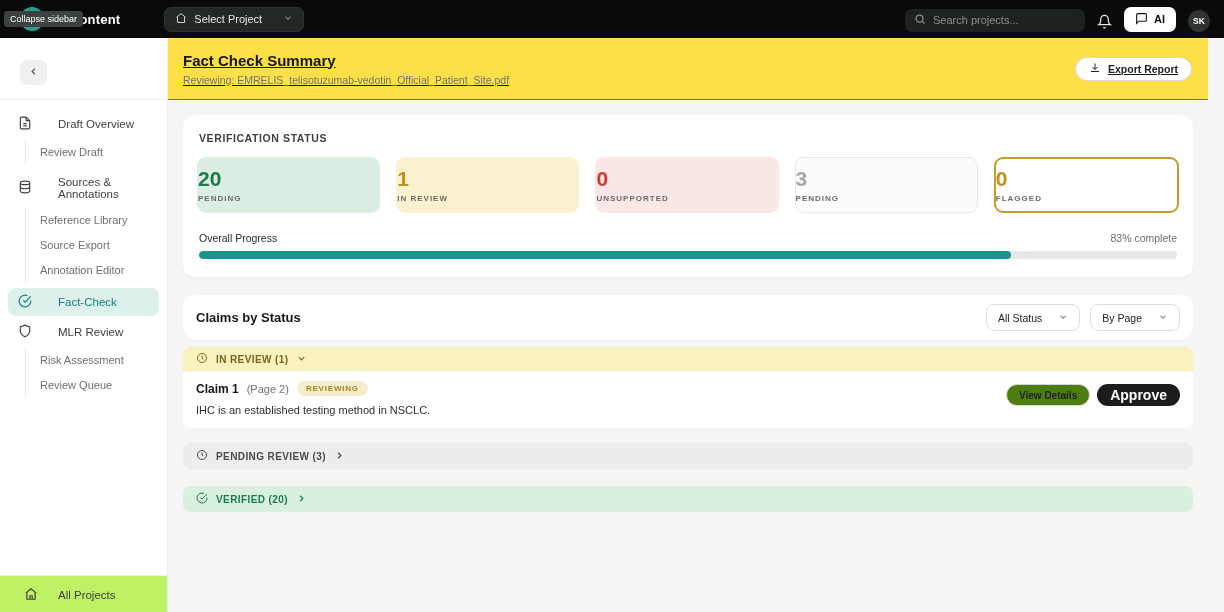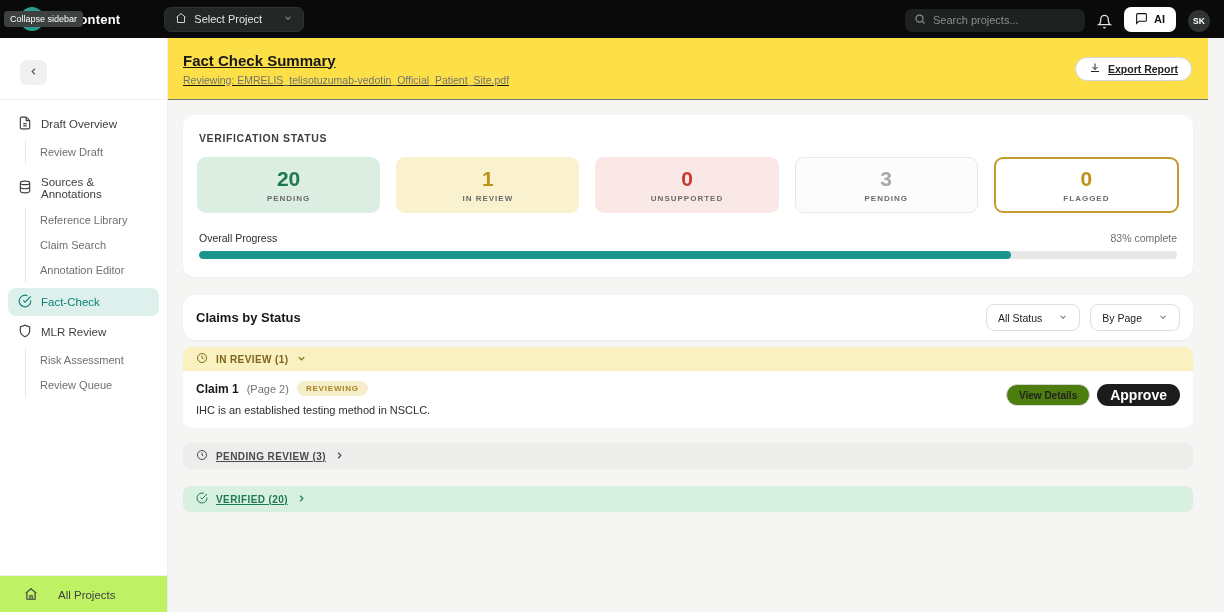--- a/index.html
+++ b/index.html
@@ -25,41 +25,41 @@
 
   
   .app { display:flex; height:574px; }
   .sidebar { width:168px; background:#fff; border-right:1px solid #ececec; display:flex; flex-direction:column; position:relative; }
   .main { flex:1; position:relative; background:#f5f5f4; }
 
   
   .collapse-btn { margin:22px 0 14px 20px; width:27px; height:25px; border:none; background:#f0f0ef; border-radius:7px; color:#555; display:flex; align-items:center; justify-content:center; cursor:pointer; }
   .side-divider { border-top:1px solid #efefef; margin:0 0 10px 0; }
   .nav { padding:0 8px; }
-  .nav-item { display:flex; align-items:center; gap:9px; font-size:11.5px; color:#404040; padding:6px 8px 6px 10px; border-radius:8px; cursor:pointer; margin-bottom:2px; }
+  .nav-item { display:flex; align-items:center; gap:26px; font-size:11.5px; color:#404040; padding:6px 8px 6px 10px; border-radius:8px; cursor:pointer; margin-bottom:2px; }
   .nav-item svg { flex:0 0 auto; }
   .nav-item.active { background:#ddf0ec; color:#0f8376; }
   .sub-group { margin:2px 0 6px 17px; border-left:1px solid #e7e7e7; padding-left:6px; }
   .sub-item { font-size:11px; color:#6f6f6f; padding:6px 8px; border-radius:6px; cursor:pointer; margin-bottom:1px; }
   .sidebar-footer { position:absolute; bottom:0; left:0; right:0; border-top:1px solid #efefef; padding:11px 0 9px 24px; display:flex; align-items:center; gap:20px; font-size:11.5px; color:#404040; cursor:pointer; background:#bef264; }
 
   
   .main-header { height:62px; background:#fde047; border-bottom:1px solid #737373; margin-right:16px; display:flex; align-items:center; justify-content:space-between; padding:0 16px 0 15px;text-decoration:underline; }
   .page-title { font-size:15px; font-weight:bold; color:#171717; margin-bottom:5px; }
   .page-subtitle { font-size:10.5px; color:#737373; }
   .export-btn { display:flex; align-items:center; gap:7px; background:#fff; border:1px solid #d6d6d6; border-radius:999px; height:24px; padding:0 13px; font-size:10.5px; font-weight:bold; color:#222; cursor:pointer; }
 
   
   .content { padding:15px 31px 0 15px; }
   .card { background:#fff; border-radius:12px; box-shadow:0 1px 2px rgba(0,0,0,.04); }
 
   .verification-card { padding:14px 14px 18px 14px; margin-bottom:18px; }
   .section-label { font-size:10.5px; font-weight:bold; letter-spacing:.6px; color:#3f3f3f; margin:3px 0 13px 2px; }
   .stats-row { display:flex; gap:16px; margin-bottom:19px; }
-  .stat-card { flex:1; height:56px; border-radius:9px; display:flex; flex-direction:column; align-items:center; justify-content:center; cursor:pointer; border:1px solid transparent; }
+  .stat-card { flex:1; height:56px; border-radius:9px; display:flex; flex-direction:column; align-items:flex-start; justify-content:center; cursor:pointer; border:1px solid transparent; }
   .stat-value { font-size:21px; font-weight:bold; line-height:1.1; }
   .stat-label { font-size:8px; font-weight:bold; letter-spacing:1px; color:#6b6b6b; margin-top:3px; }
   .stat-verified    { background:#dcede2; } .stat-verified .stat-value    { color:#1d7a4e; }
   .stat-in-review   { background:#faf1cf; } .stat-in-review .stat-value   { color:#bf9118; }
   .stat-unsupported { background:#fae8e6; } .stat-unsupported .stat-value { color:#cb3a31; }
   .stat-pending     { background:#fcfcfc; border-color:#e8e8e8; } .stat-pending .stat-value { color:#a8a8a8; }
   .stat-flagged     { background:#fff; border:2px solid #c59b2d; } .stat-flagged .stat-value { color:#bf9118; }
 
   .progress-head { display:flex; justify-content:space-between; align-items:center; font-size:10.5px; color:#2d2d2d; margin:0 2px 7px 2px; }
   .progress-pct { color:#6f6f6f; }
@@ -77,21 +77,21 @@
   .group-body { background:#fff; padding:10px 13px 12px 13px; display:flex; justify-content:space-between; align-items:flex-start; }
   .claim-line1 { display:flex; align-items:center; gap:8px; margin-bottom:8px; }
   .claim-name { font-size:12px; font-weight:bold; color:#171717; }
   .claim-page { font-size:11px; color:#737373; }
   .claim-badge { background:#f6eecb; color:#a8831c; font-size:8px; font-weight:bold; letter-spacing:.8px; padding:3px 9px; border-radius:999px; }
   .claim-text { font-size:11px; color:#2d2d2d; }
   .claim-actions { display:flex; gap:7px; margin-top:3px; }
   .btn-outline { background:#4d7c0f; border:1px solid #d6d6d6; border-radius:999px; height:22px; padding:0 12px; font-size:10px; font-weight:bold; color:#222; cursor:pointer; }
   .btn-dark { background:#1c1c1c; border:none; border-radius:999px; height:22px; padding:0 13px; font-size:14px; font-weight:bold; color:#fff; cursor:pointer; }
 
-  .bar { height:26px; border-radius:8px; display:flex; align-items:center; gap:8px; padding:0 13px; font-size:10px; font-weight:bold; letter-spacing:.4px; cursor:pointer; margin-bottom:17px;text-decoration:underline; }
+  .bar { height:26px; border-radius:8px; display:flex; align-items:center; gap:8px; padding:0 13px; font-size:10px; font-weight:bold; letter-spacing:.4px; cursor:pointer; margin-bottom:17px; }
   .bar-pending { background:#ededec; color:#4a4a4a; }
   .bar-verified { background:#d8f0e0; color:#1d7a4e; margin-bottom:0; }
 </style>
 </head>
 <body>
 
 <header class="topbar">
   <div class="topbar-left">
     <div class="logo-wrap">
       <div class="logo-circle"></div>
@@ -159,21 +159,21 @@
       <div class="nav-item">
         <span><svg width="14" height="14" viewBox="0 0 24 24" fill="none" stroke="#404040" stroke-width="2">
               <ellipse cx="12" cy="5" rx="8" ry="3"></ellipse>
               <path d="M4 5v14c0 1.7 3.6 3 8 3s8-1.3 8-3V5"></path>
               <path d="M4 12c0 1.7 3.6 3 8 3s8-1.3 8-3"></path>
             </svg></span>
         <span>Sources &amp; Annotations</span>
       </div>
       <div class="sub-group">
         <div class="sub-item">Reference Library</div>
-        <div class="sub-item">Claim Search</div>
+        <div class="sub-item">Source Export</div>
         <div class="sub-item">Annotation Editor</div>
       </div>
 
       <div class="nav-item active">
         <span><svg width="14" height="14" viewBox="0 0 24 24" fill="none" stroke="#0f8376" stroke-width="2">
               <path d="M22 11.1V12a10 10 0 1 1-5.9-9.1"></path>
               <path d="M9 11l3 3L22 4"></path>
             </svg></span>
         <span>Fact-Check</span>
       </div>

